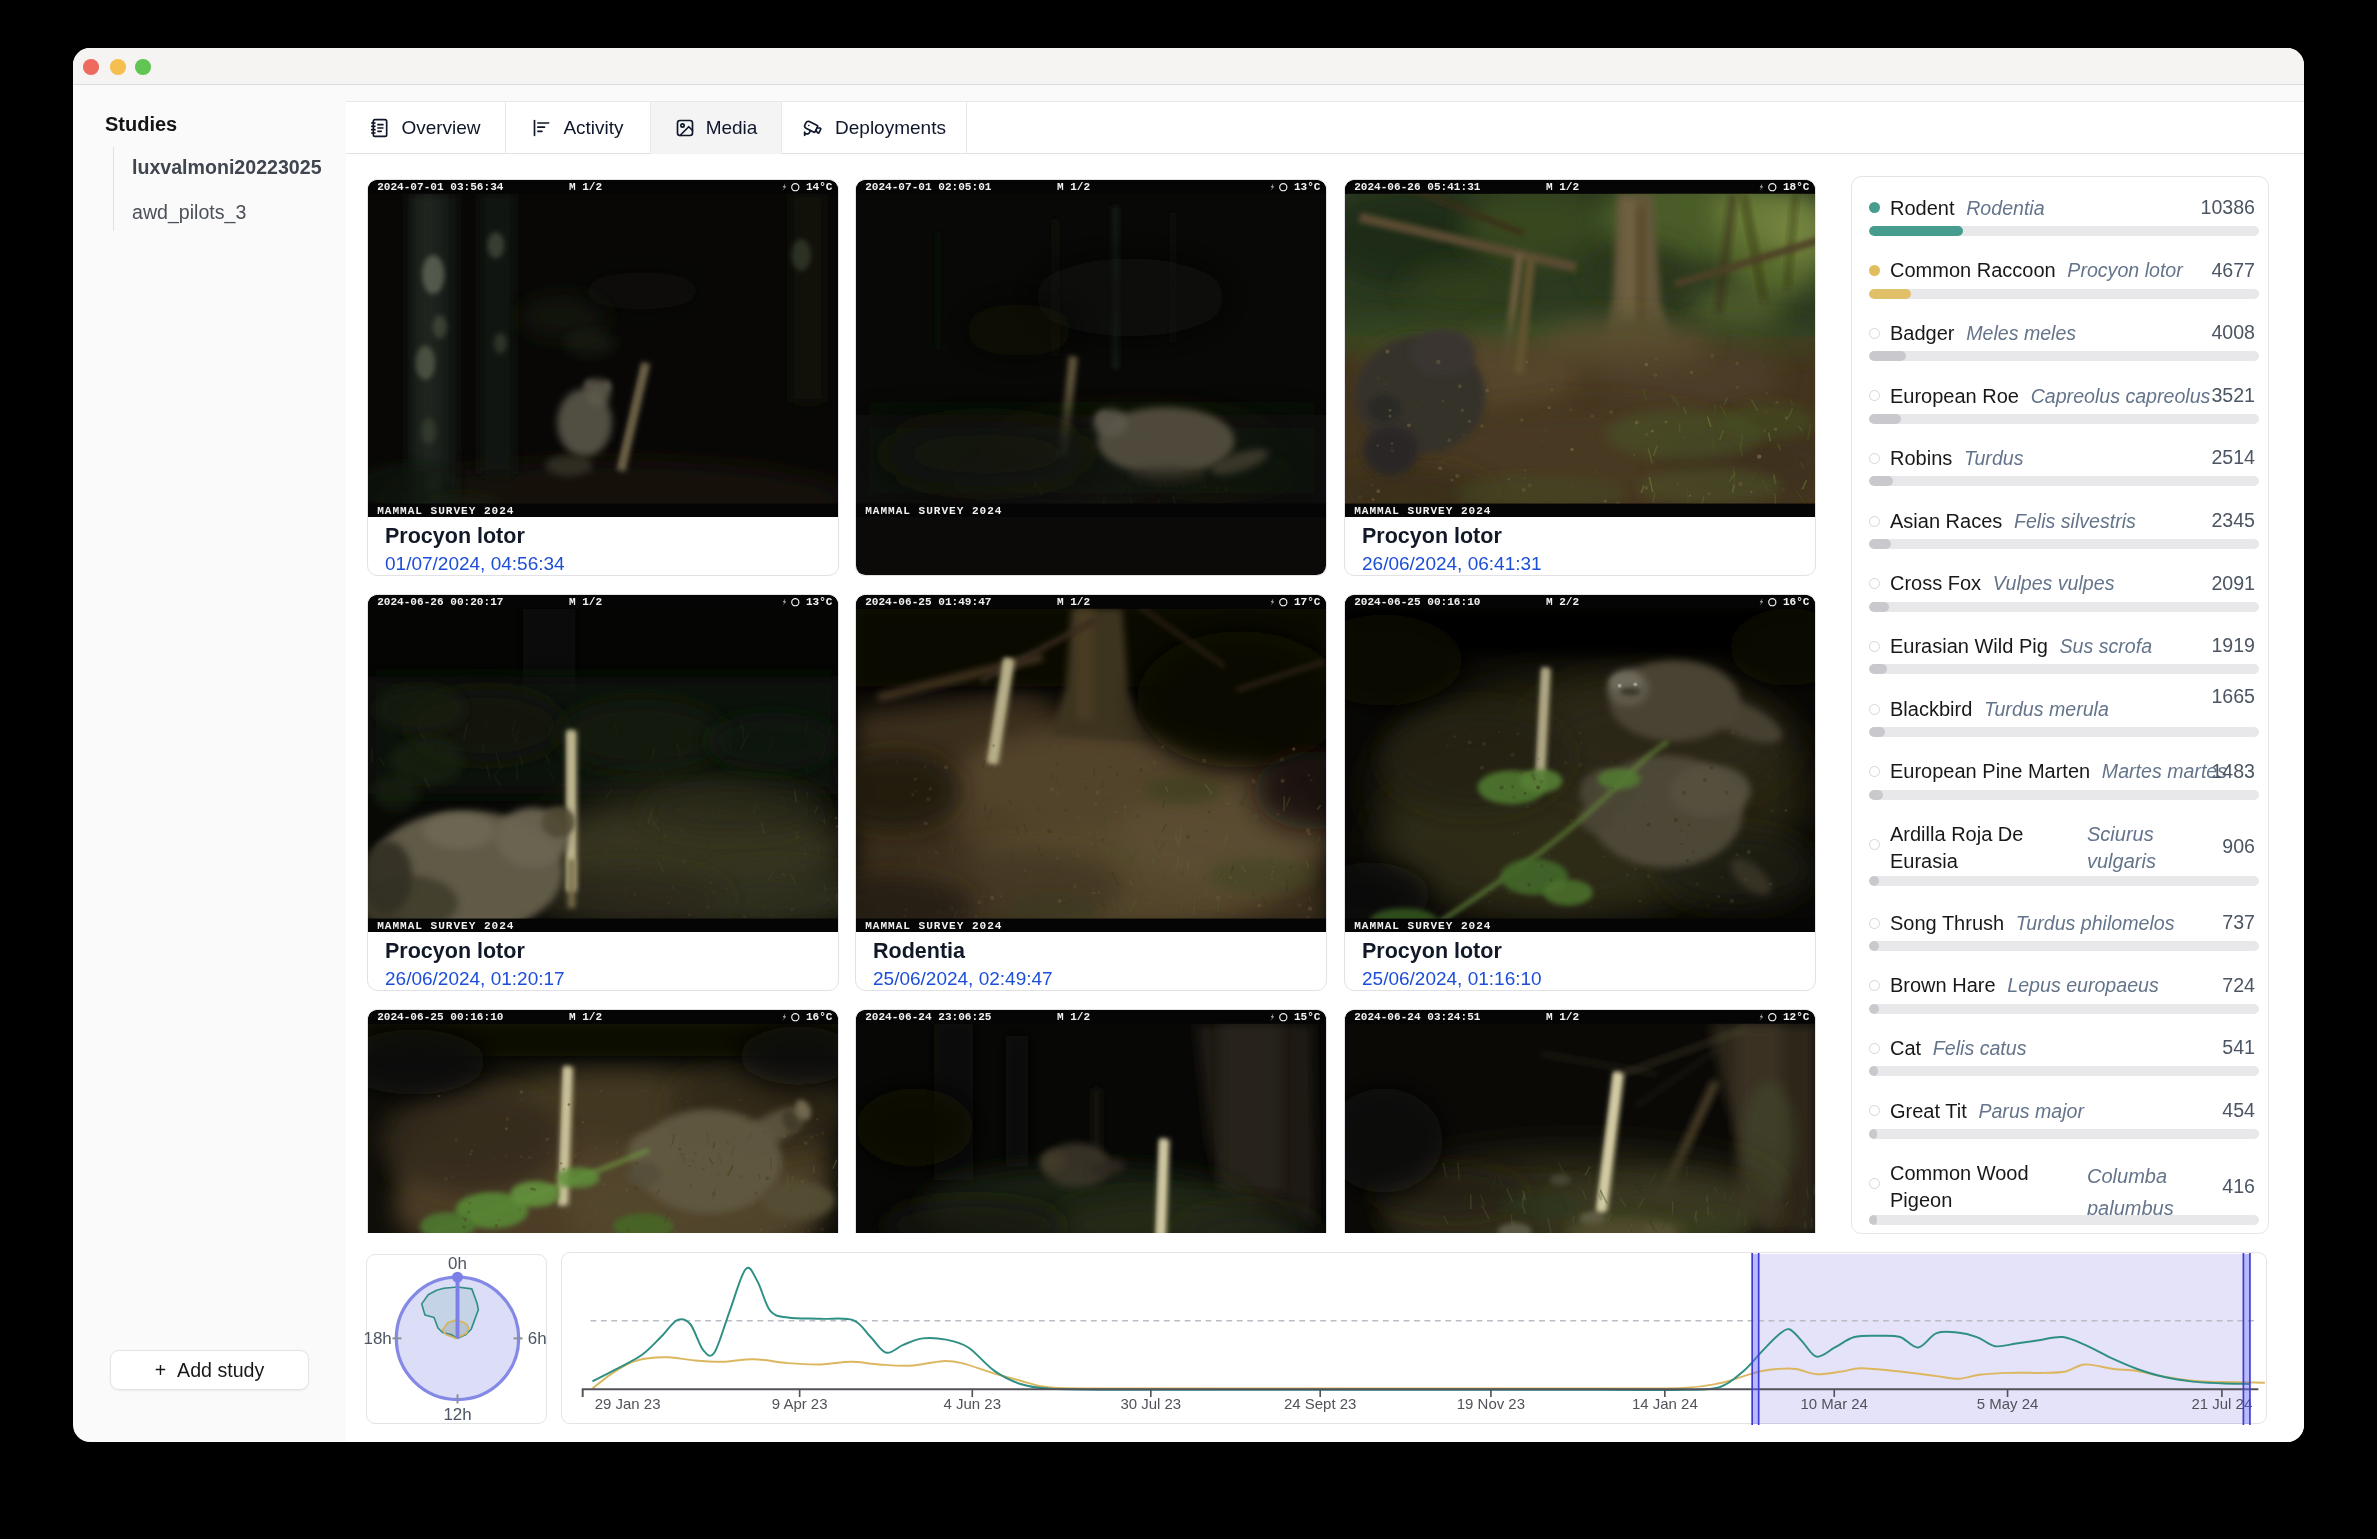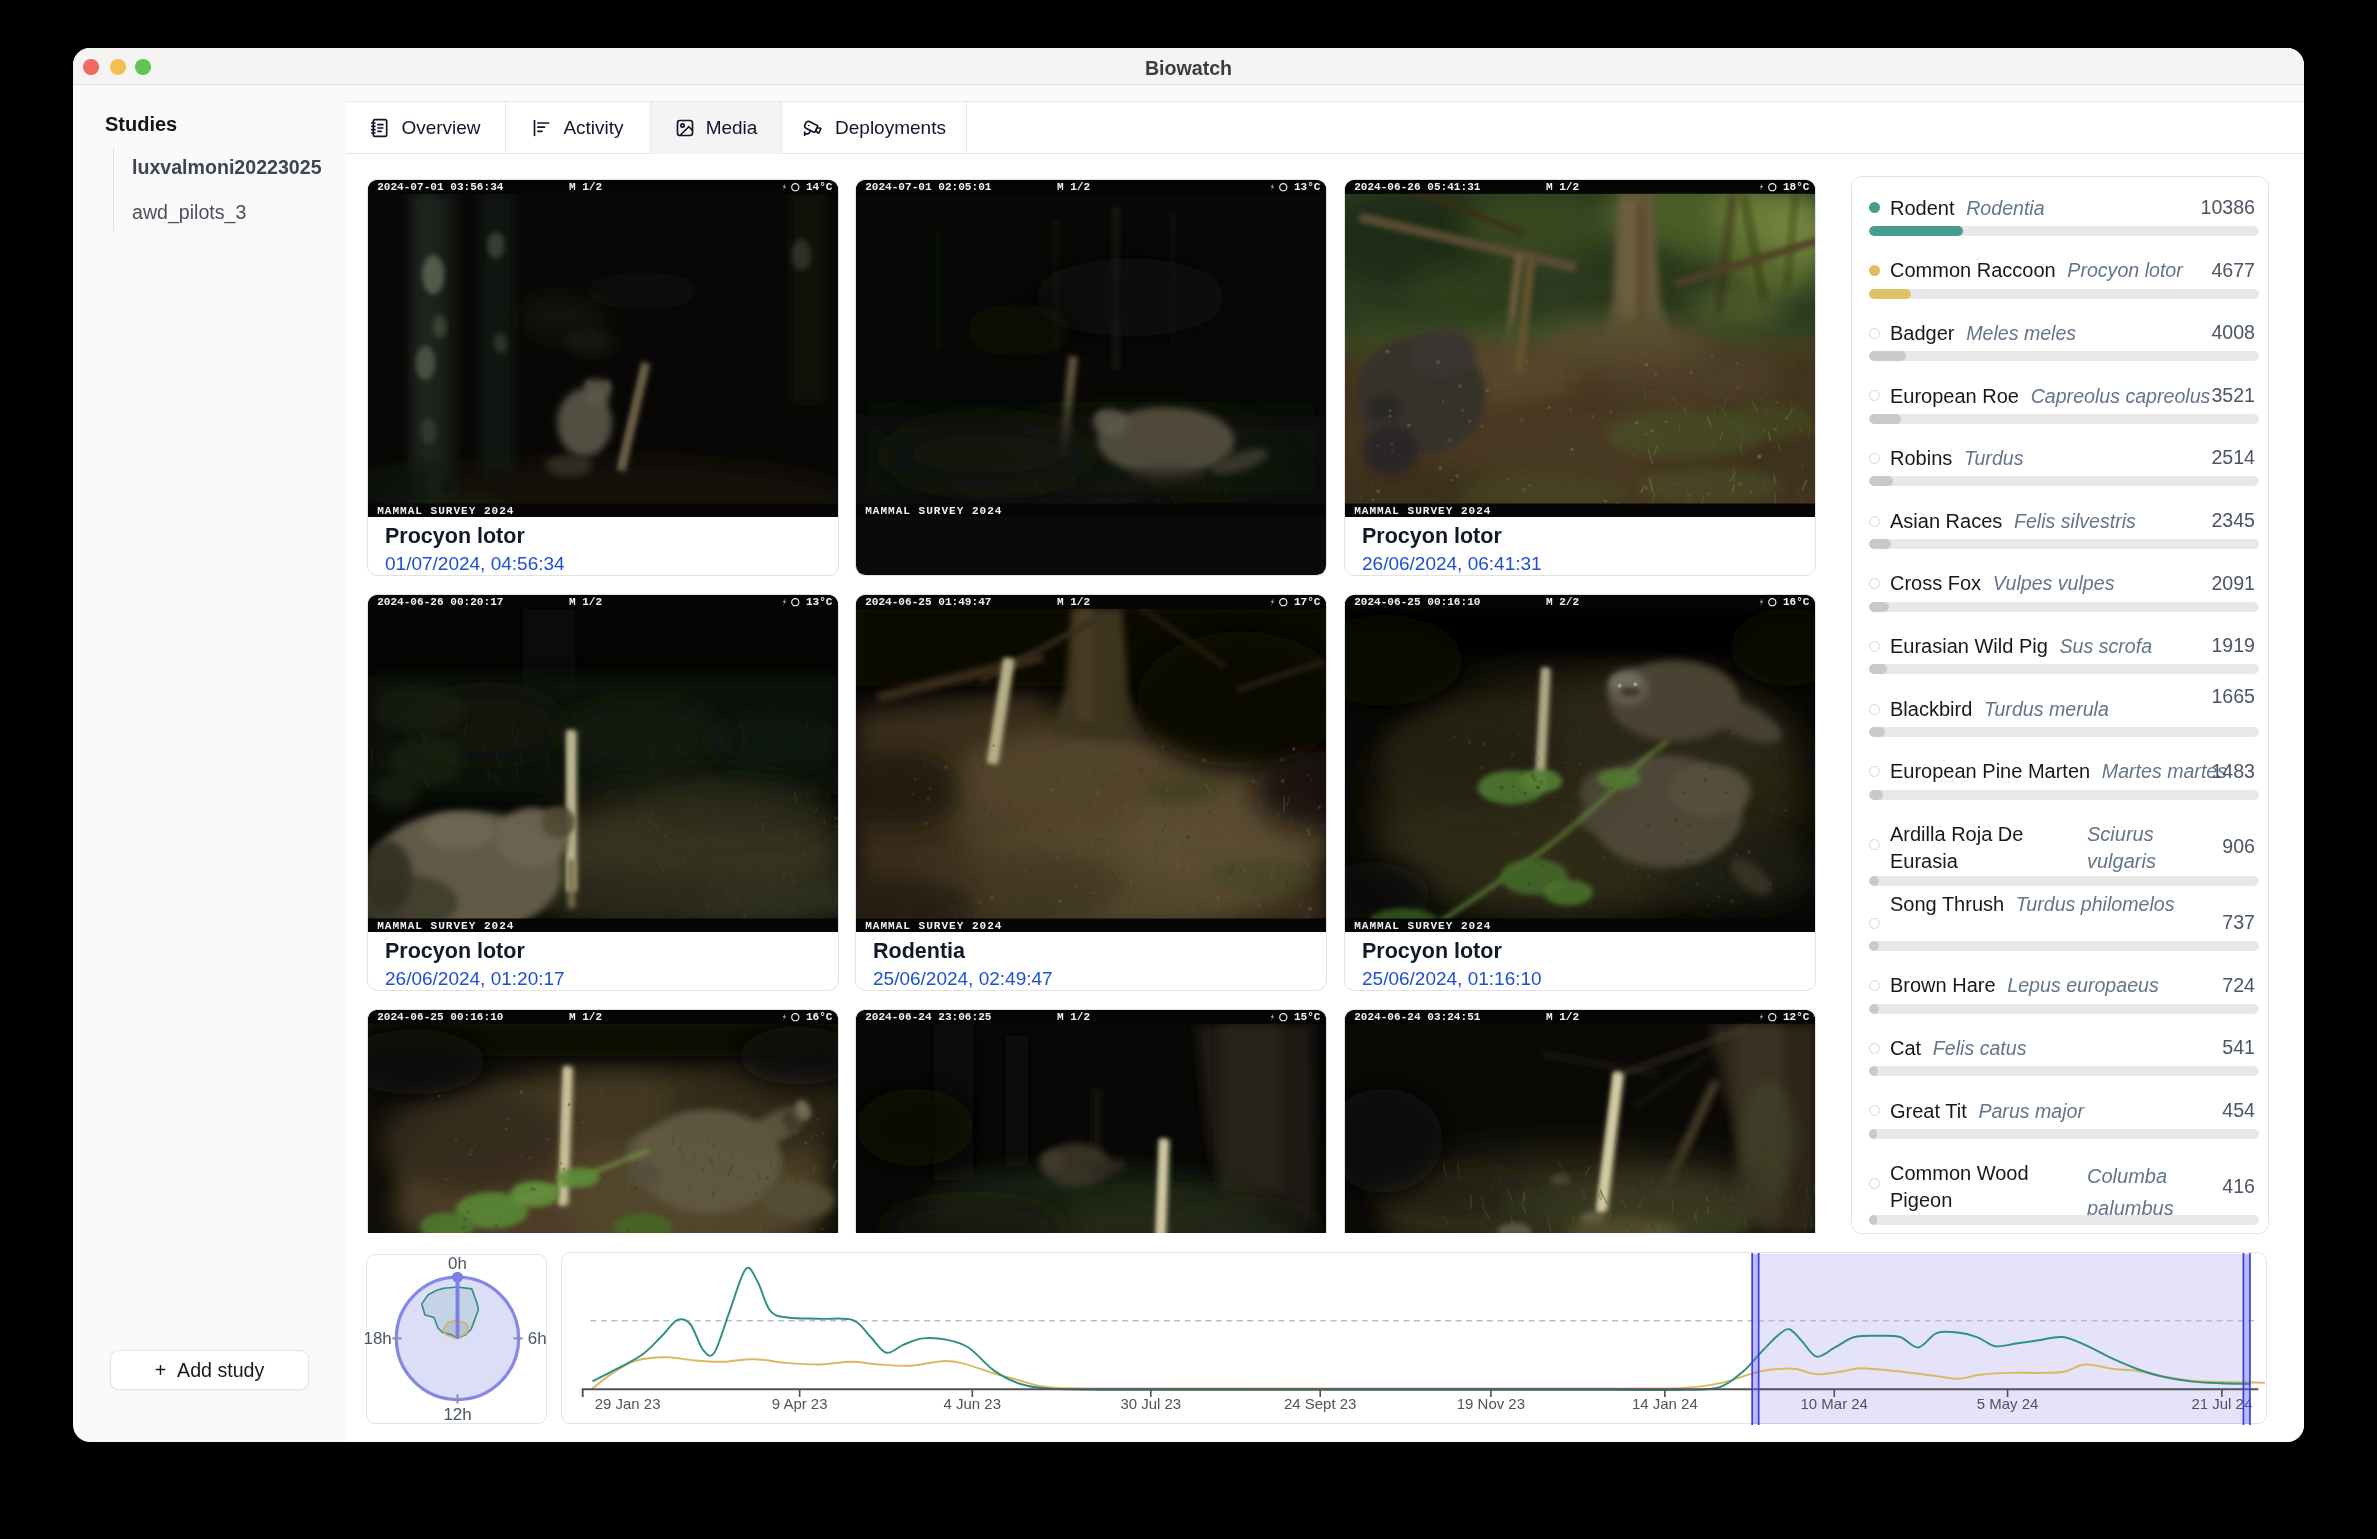--- a/index.html
+++ b/index.html
@@ -33,21 +33,20 @@
 .sp-fill{height:10.4px;border-radius:5.2px}
 .chart-card{position:absolute;background:#fff;border:1.3px solid #e4e4e7;border-radius:9px}
 .chart-card svg{overflow:visible;display:block}
 </style></head>
 <body>
 <div class="window">
   <div class="titlebar">
     <span class="tl" style="left:10.4px;background:#ee6a5f"></span>
     <span class="tl" style="left:37px;background:#f5bf4f"></span>
     <span class="tl" style="left:62px;background:#61c554"></span>
-    <div class="title">Biowatch</div>
   </div>
   <div class="content-bg"></div>
   <div class="studies-h">Studies</div>
   <div class="study-line"></div>
   <div class="study1">luxvalmoni20223025</div>
   <div class="study2">awd_pilots_3</div>
   <div class="add-btn">+&nbsp;&nbsp;Add study</div>
   <div class="tabs">
     <div class="tab" style="left:0px;width:160px">
         <svg width="20" height="20" viewBox="0 0 24 24" fill="none" stroke="#0f172a" stroke-width="2" stroke-linecap="round" stroke-linejoin="round">
@@ -1536,21 +1535,21 @@
       <div class="sp-fill" style="width:14.4px;background:#c9c9cd"></div>
     </div>
     <div class="sp-dot" style="top:662px;border:1.3px solid #d6d6da;background:#fff"></div>
     <div class="sp-name" style="top:644px;width:215px;line-height:27px">Ardilla Roja De<br>Eurasia</div>
     <div class="sp-sci" style="left:235px;top:644px;width:130px;line-height:27px">Sciurus<br>vulgaris</div>
     <div class="sp-count" style="top:658px">906</div>
     <div class="sp-bar" style="top:699px">
       <div class="sp-fill" style="width:10.4px;background:#c9c9cd"></div>
     </div>
     <div class="sp-dot" style="top:741px;border:1.3px solid #d6d6da;background:#fff"></div>
-    <div class="sp-name" style="top:714px">Song Thrush<span class="sp-sci-in">Turdus philomelos</span></div>
+    <div class="sp-name" style="top:733px">Song Thrush<span class="sp-sci-in">Turdus philomelos</span></div>
     <div class="sp-count" style="top:734px">737</div>
     <div class="sp-bar" style="top:764px">
       <div class="sp-fill" style="width:9.8px;background:#c9c9cd"></div>
     </div>
     <div class="sp-dot" style="top:803px;border:1.3px solid #d6d6da;background:#fff"></div>
     <div class="sp-name" style="top:795px">Brown Hare<span class="sp-sci-in">Lepus europaeus</span></div>
     <div class="sp-count" style="top:797px">724</div>
     <div class="sp-bar" style="top:827px">
       <div class="sp-fill" style="width:9.8px;background:#c9c9cd"></div>
     </div>

